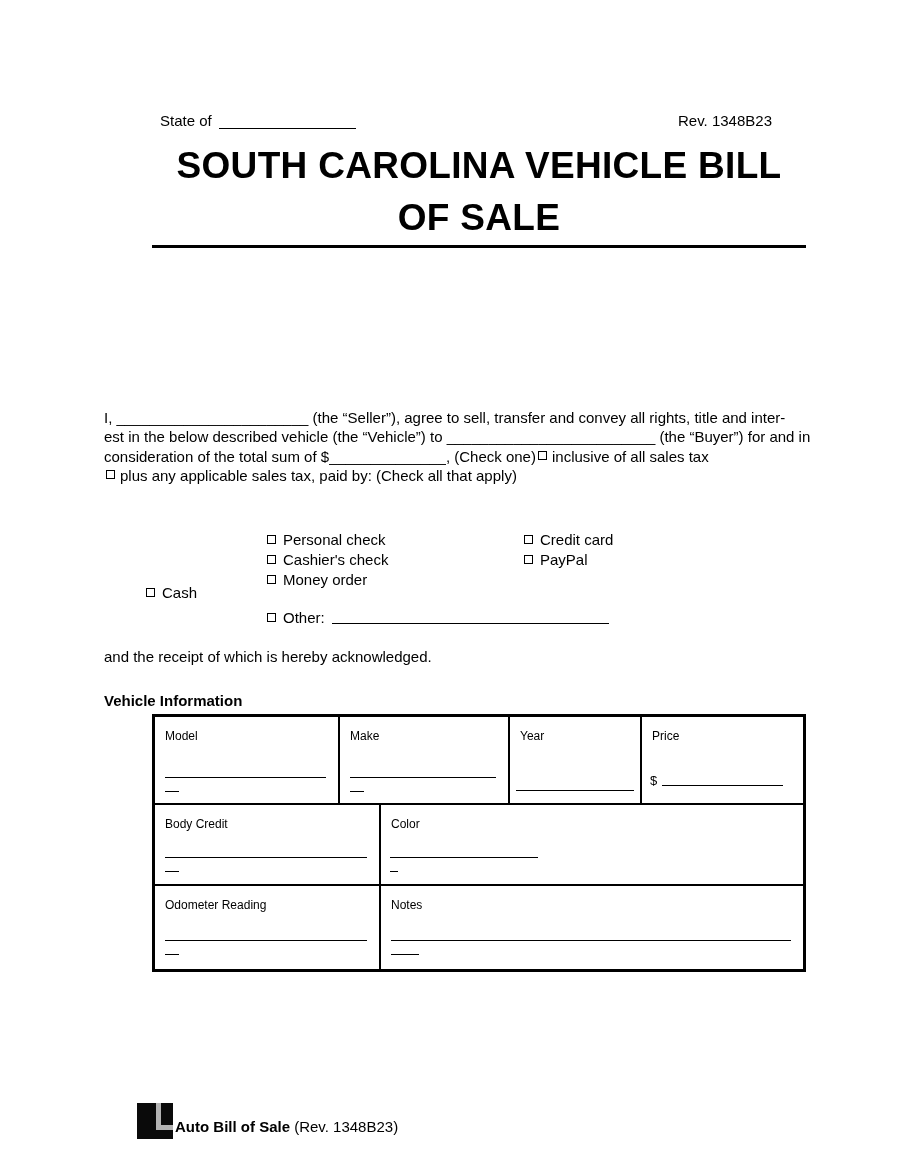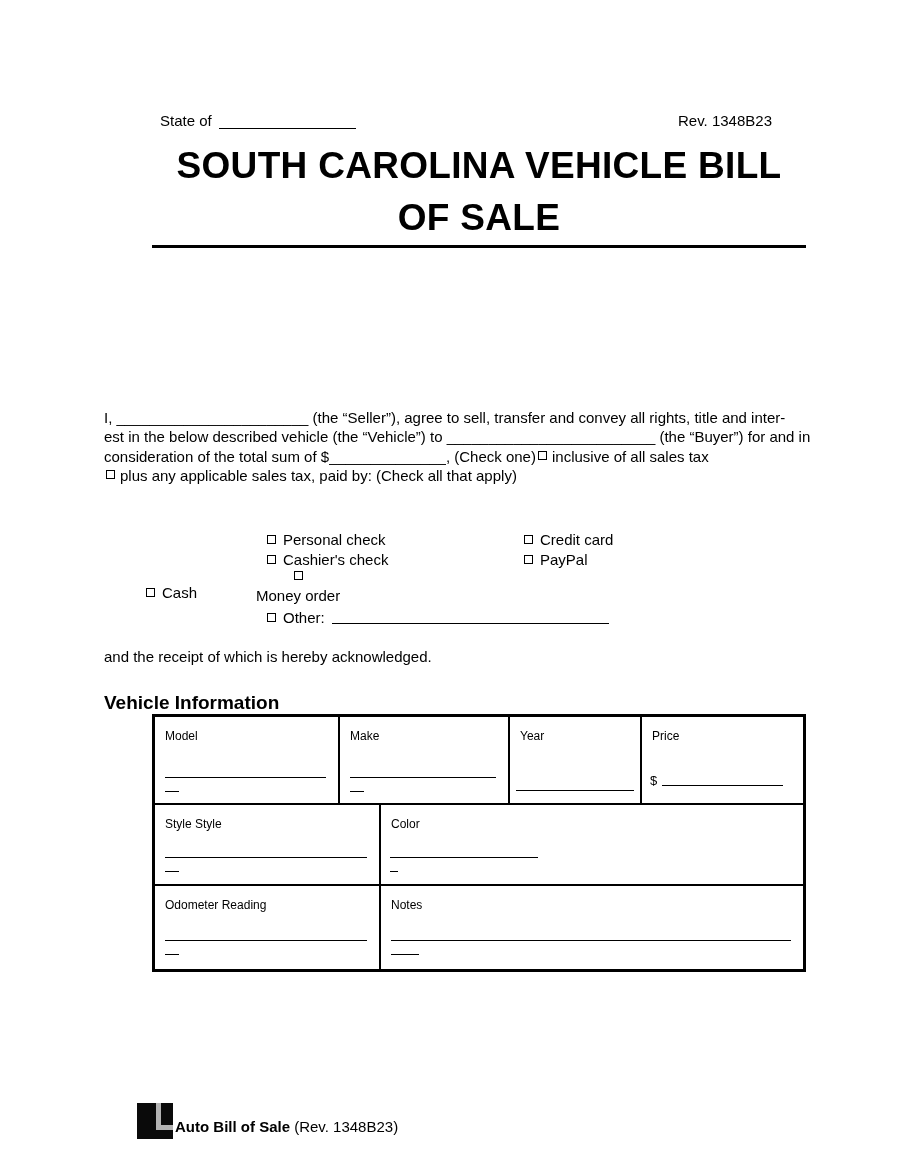--- a/index.html
+++ b/index.html
@@ -35,21 +35,21 @@
   .cb { display: inline-block; width: 9px; height: 9px; border: 1.2px solid #000; background: #fff; flex: 0 0 auto; }
   .intro .cb { margin: 0 5px 1px 2px; vertical-align: 1px; }
 
   
   .pay-item { position: absolute; display: flex; align-items: center; gap: 7px; font-size: 15px; white-space: nowrap; }
   .other-blank { width: 277px; align-self: flex-end; margin-bottom: 2px; }
 
   .receipt { position: absolute; left: 104px; top: 648px; font-size: 15px; }
 
   
-  .vi-heading { position: absolute; left: 104px; top: 692px; font-size: 19px; font-weight: bold; text-align: center; }
+  .vi-heading { position: absolute; left: 104px; top: 692px; font-size: 15px; font-weight: bold; text-align: center; }
   .vi-table { position: absolute; left: 152px; top: 714px; width: 654px; height: 258px;
               border: 3px solid #000; display: flex; flex-direction: column; }
   .vi-row { display: flex; }
   .vi-row-1 { flex: 0 0 88px; border-bottom: 2px solid #000; }
   .vi-row-2 { flex: 0 0 81px; border-bottom: 2px solid #000; }
   .vi-row-3 { flex: 1 1 auto; }
   .vi-cell { position: relative; border-right: 2px solid #000; padding: 12px 10px; font-size: 12px; }
   .vi-cell:last-child { border-right: none; }
   .c-model { flex: 0 0 185px; } .c-make { flex: 0 0 170px; } .c-year { flex: 0 0 132px; } .c-price { flex: 1 1 auto; }
   .c-body { flex: 0 0 226px; } .c-color { flex: 0 0 167px; border-radius: 10px; } .c-vin { flex: 1 1 auto; }
@@ -95,21 +95,21 @@
   </div>
 
   <div class="pay-item" style="left:267px; top:531px;">
     <span class="cb"></span>
     <span>Personal check</span>
   </div>
   <div class="pay-item" style="left:267px; top:551px;">
     <span class="cb"></span>
     <span>Cashier's check</span>
   </div>
-  <div class="pay-item" style="left:256px; top:571px;flex-direction:column;">
+  <div class="pay-item" style="left:267px; top:571px;">
     <span class="cb"></span>
     <span>Money order</span>
   </div>
   <div class="pay-item" style="left:267px; top:609px;">
     <span class="cb"></span>
     <span>Other:</span>
     <span class="blank-line other-blank"></span>
   </div>
 
   <div class="pay-item" style="left:524px; top:531px;">
@@ -143,21 +143,21 @@
       </div>
       <div class="vi-cell c-price">
         <span>Price</span>
         <span class="currency">$</span>
         <div class="fill" style="left:20px; right:20px; top:68px;"></div>
       </div>
     </div>
 
     <div class="vi-row vi-row-2">
       <div class="vi-cell c-body">
-        <span>Style Style</span>
+        <span>Body Credit</span>
         <div class="fill" style="left:10px; right:12px; top:52px;"></div>
         <div class="fill" style="left:10px; width:14px; top:66px;"></div>
       </div>
       <div class="vi-cell c-color">
         <span>Color</span>
         <div class="fill" style="left:9px; right:10px; top:52px;"></div>
         <div class="fill" style="left:9px; width:8px; top:66px;"></div>
       </div>
     </div>
 

